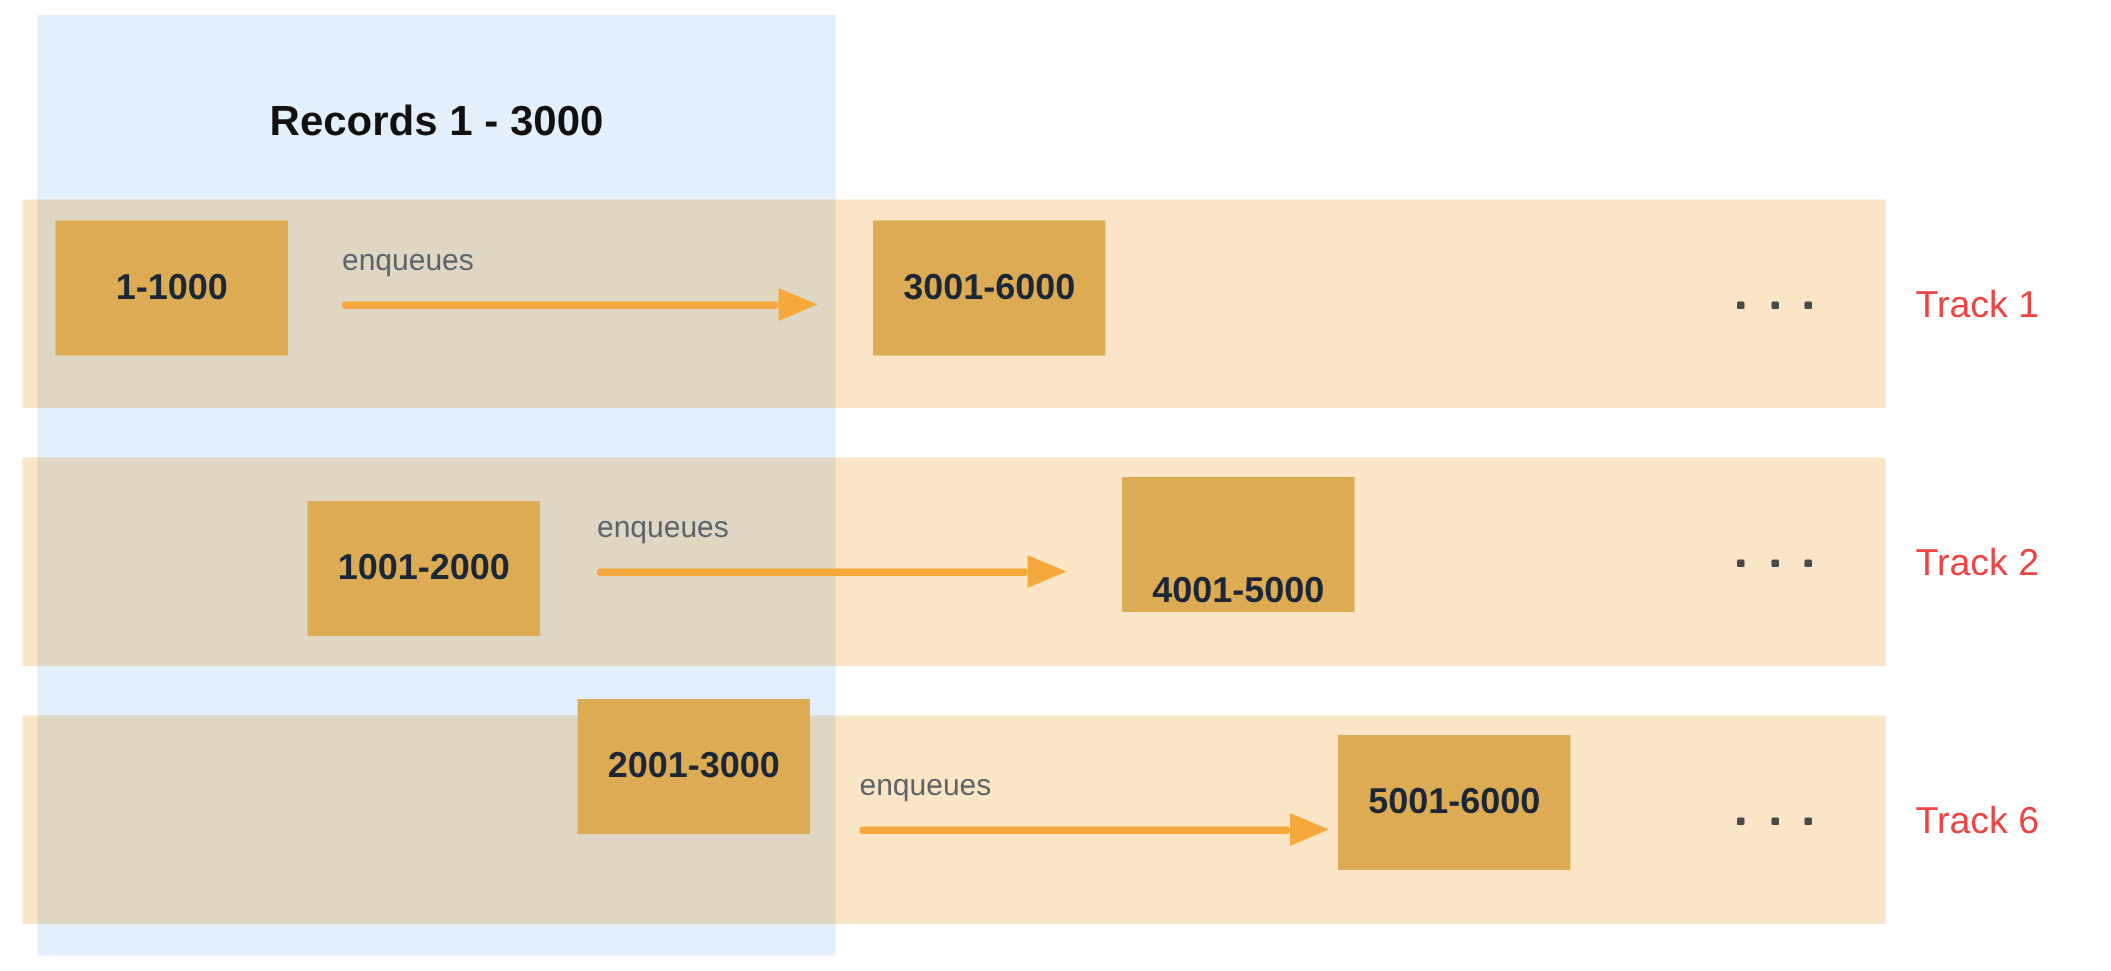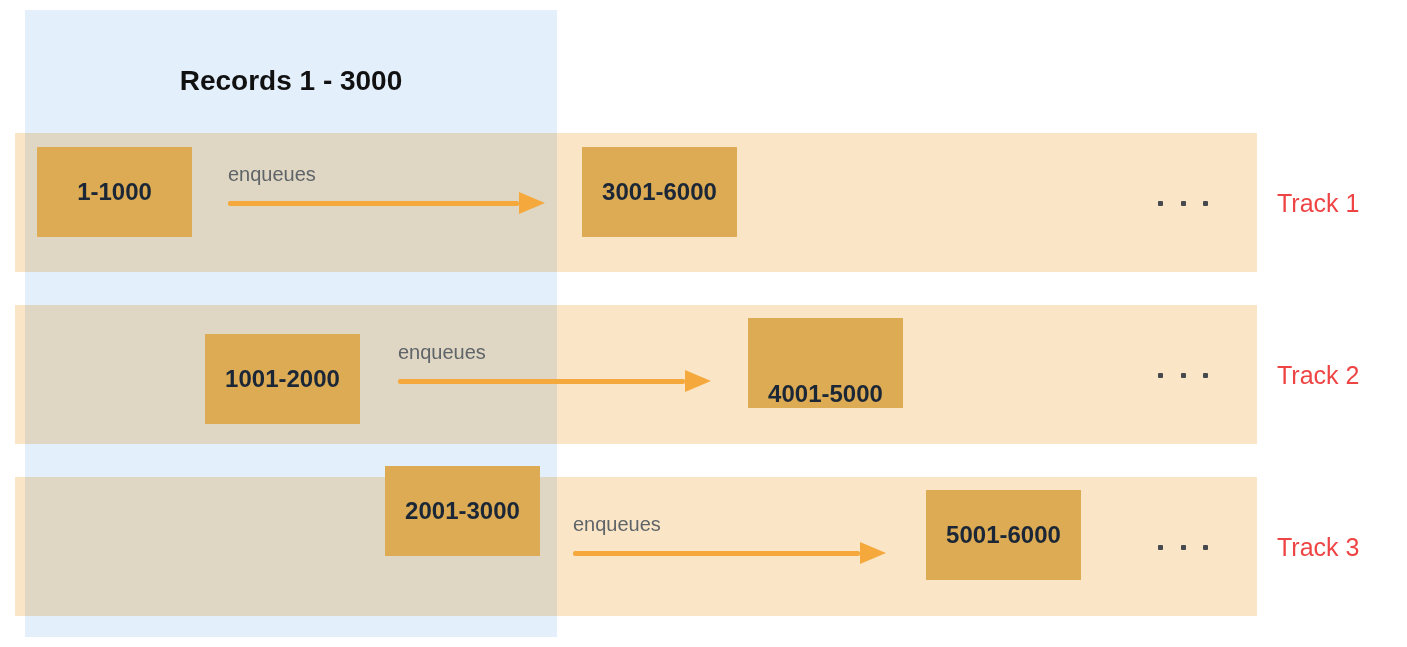--- a/index.html
+++ b/index.html
@@ -63,21 +63,21 @@
     justify-content: center;
     font-size: 24px;
     font-weight: 700;
     color: var(--box-text, #1b2737);
   }
   .box.b1 { left: 37px;  top: 147px; }
   .box.b2 { left: 582px; top: 147px; }
   .box.b3 { left: 205px; top: 318px; margin-top: 16px; }
   .box.b4 { left: 748px; top: 318px; align-items: flex-end; }
   .box.b5 { left: 385px; top: 466px; }
-  .box.b6 { left: 926px; top: 490px; justify-content: center; }
+  .box.b6 { left: 892px; top: 490px; justify-content: center; }
 
   
   .arrow {
     position: absolute;
     z-index: 3;
     display: flex;
     flex-direction: column;
   }
   .arrow .arrow-label {
     font-size: 20px;
@@ -208,15 +208,15 @@
     <span class="dot"></span>
   </div>
   <div class="ellipsis e3">
     <span class="dot"></span>
     <span class="dot"></span>
     <span class="dot"></span>
   </div>
 
   <div class="track-label t1">Track 1</div>
   <div class="track-label t2">Track 2</div>
-  <div class="track-label t3">Track 3</div>
+  <div class="track-label t3">Track 6</div>
 
 </div>
 
 </body></html>

